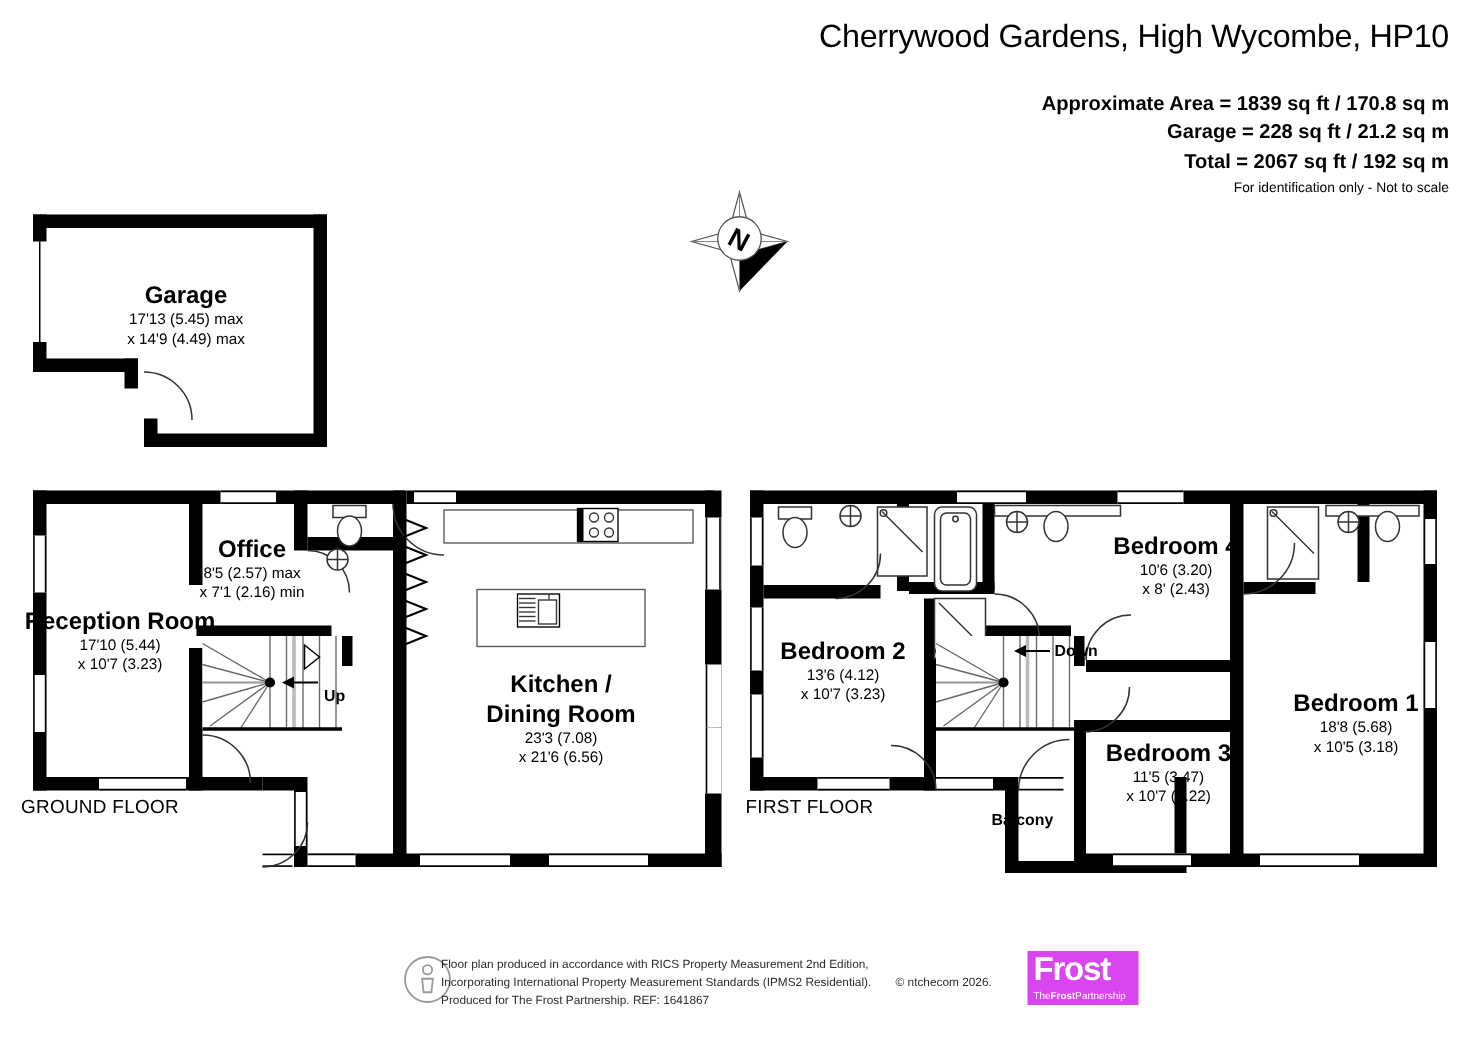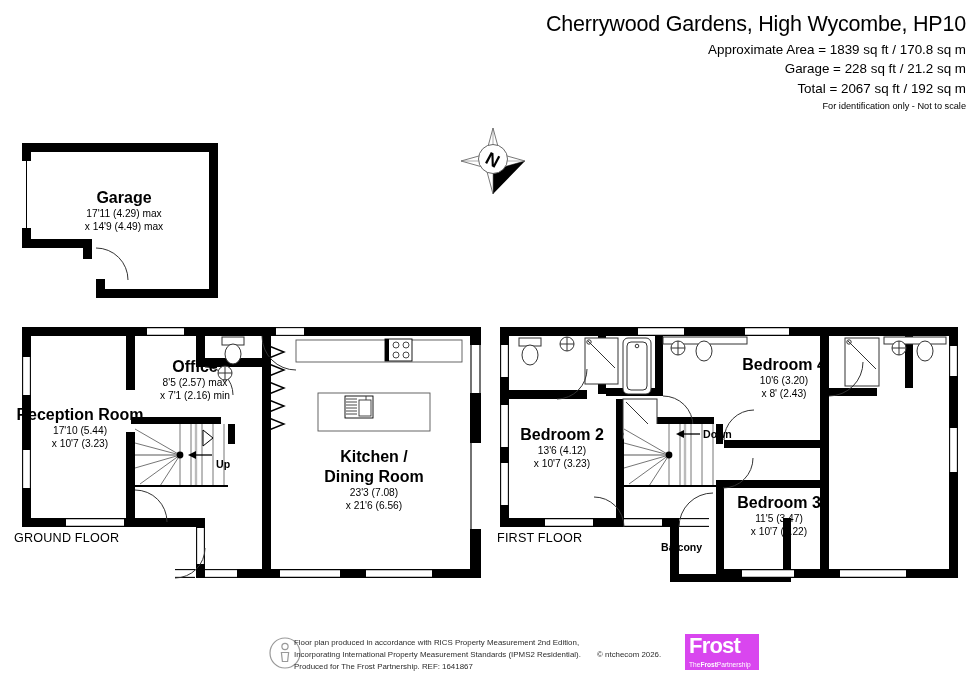--- a/index.html
+++ b/index.html
@@ -28,24 +28,25 @@
     text-align: right;
   }
   .title {
     font-size: 21.5px;
     font-weight: normal;
     letter-spacing: -0.2px;
     line-height: 1.12;
     white-space: nowrap;
   }
   .area-lines {
-    margin-top: 4px;
+    margin-top: 23px;
     font-size: 13.4px;
     line-height: 1.44;
     white-space: nowrap;
+    font-weight: bold;
   }
   .disclaimer {
     margin-top: 3px;
     font-size: 9.2px;
     white-space: nowrap;
   }
 
   
   .svg-layer {
     position: absolute;
@@ -538,31 +539,31 @@
       <g stroke="#000000" stroke-width="1.3" fill="none">
         <line x1="700" y1="434" x2="678" y2="434"></line>
         <polygon points="676,434 684,430 684,438" fill="#000000" stroke="none"></polygon>
       </g>
 
     </g>
   </svg>
 
   <div class="room-label" style="left:60px; top:188px; width:128px;">
     <span class="rname">Garage</span>
-    <span class="rdim">17'11 (4.29) max</span>
+    <span class="rdim">17'13 (5.45) max</span>
     <span class="rdim">x 14'9 (4.49) max</span>
   </div>
 
   <div class="room-label" style="left:16px; top:405px; width:128px;">
     <span class="rname">Reception Room</span>
     <span class="rdim">17'10 (5.44)</span>
     <span class="rdim">x 10'7 (3.23)</span>
   </div>
 
-  <div class="room-label" style="left:147px; top:357px; width:96px;">
+  <div class="room-label" style="left:120px; top:357px; width:96px;">
     <span class="rname">Office</span>
     <span class="rdim">8'5 (2.57) max</span>
     <span class="rdim">x 7'1 (2.16) min</span>
   </div>
 
   <div class="room-label" style="left:308px; top:447px; width:132px;">
     <span class="rname">Kitchen /</span>
     <span class="rname">Dining Room</span>
     <span class="rdim">23'3 (7.08)</span>
     <span class="rdim">x 21'6 (6.56)</span>
@@ -579,20 +580,25 @@
     <span class="rdim">10'6 (3.20)</span>
     <span class="rdim">x 8' (2.43)</span>
   </div>
 
   <div class="room-label" style="left:723px; top:493px; width:112px;">
     <span class="rname">Bedroom 3</span>
     <span class="rdim">11'5 (3.47)</span>
     <span class="rdim">x 10'7 (3.22)</span>
   </div>
 
+  <div class="room-label" style="left:848px; top:460px; width:112px;">
+    <span class="rname">Bedroom 1</span>
+    <span class="rdim">18'8 (5.68)</span>
+    <span class="rdim">x 10'5 (3.18)</span>
+  </div>
 
   <div class="plain-label" style="left:661px; top:541px;">Balcony</div>
 
   <div class="dir-label" style="left:216px; top:458px;">Up</div>
   <div class="dir-label" style="left:703px; top:428px;">Down</div>
 
   <div class="floor-label" style="left:14px; top:531px;">GROUND FLOOR</div>
   <div class="floor-label" style="left:497px; top:531px;">FIRST FLOOR</div>
 
   <div class="footer">

